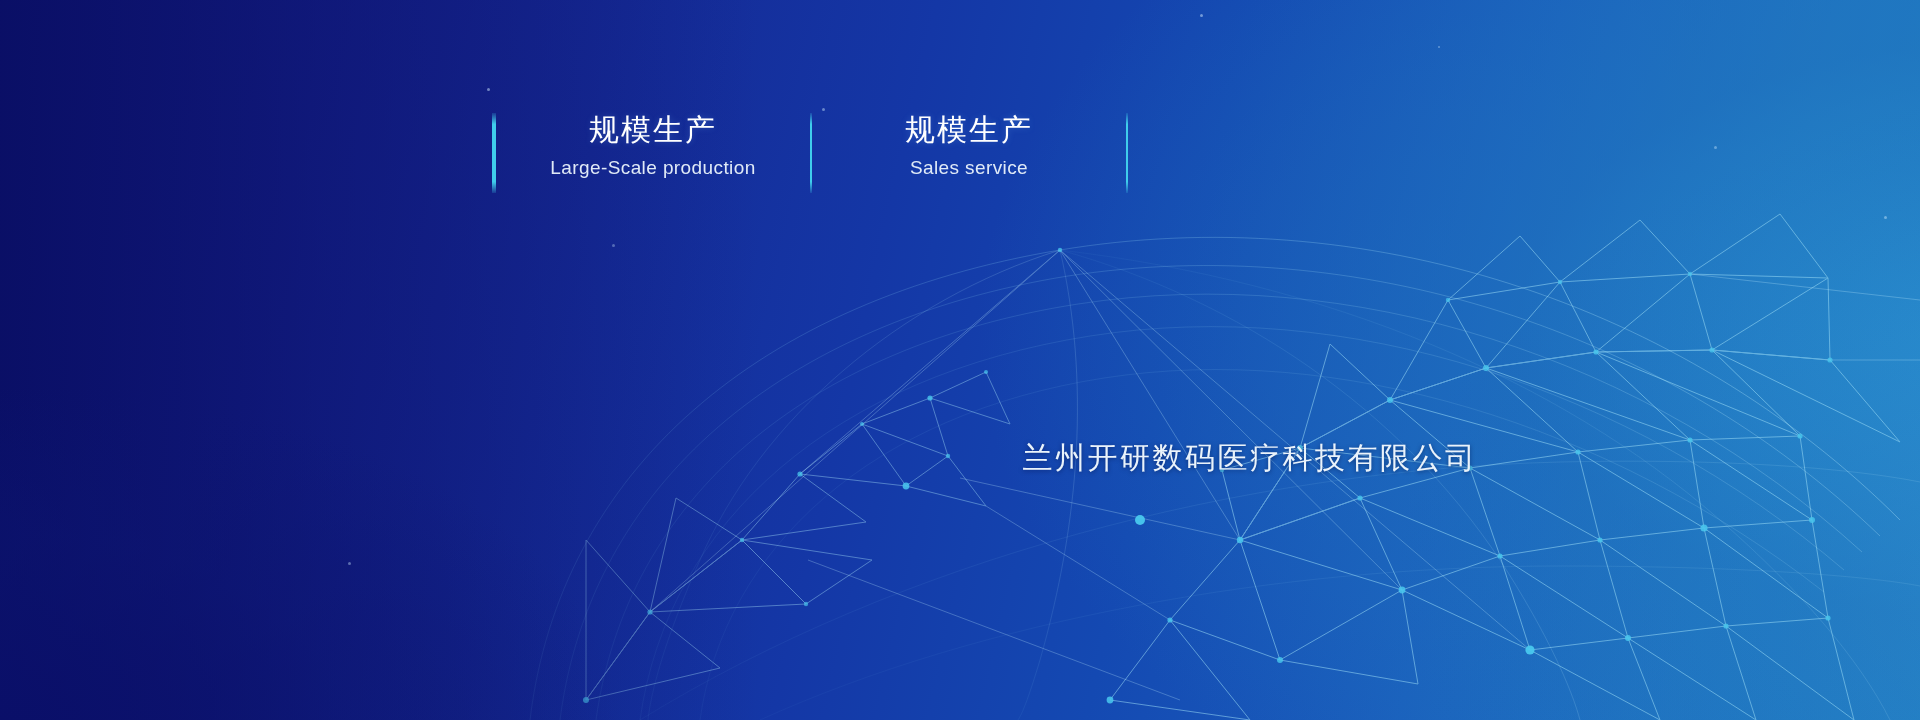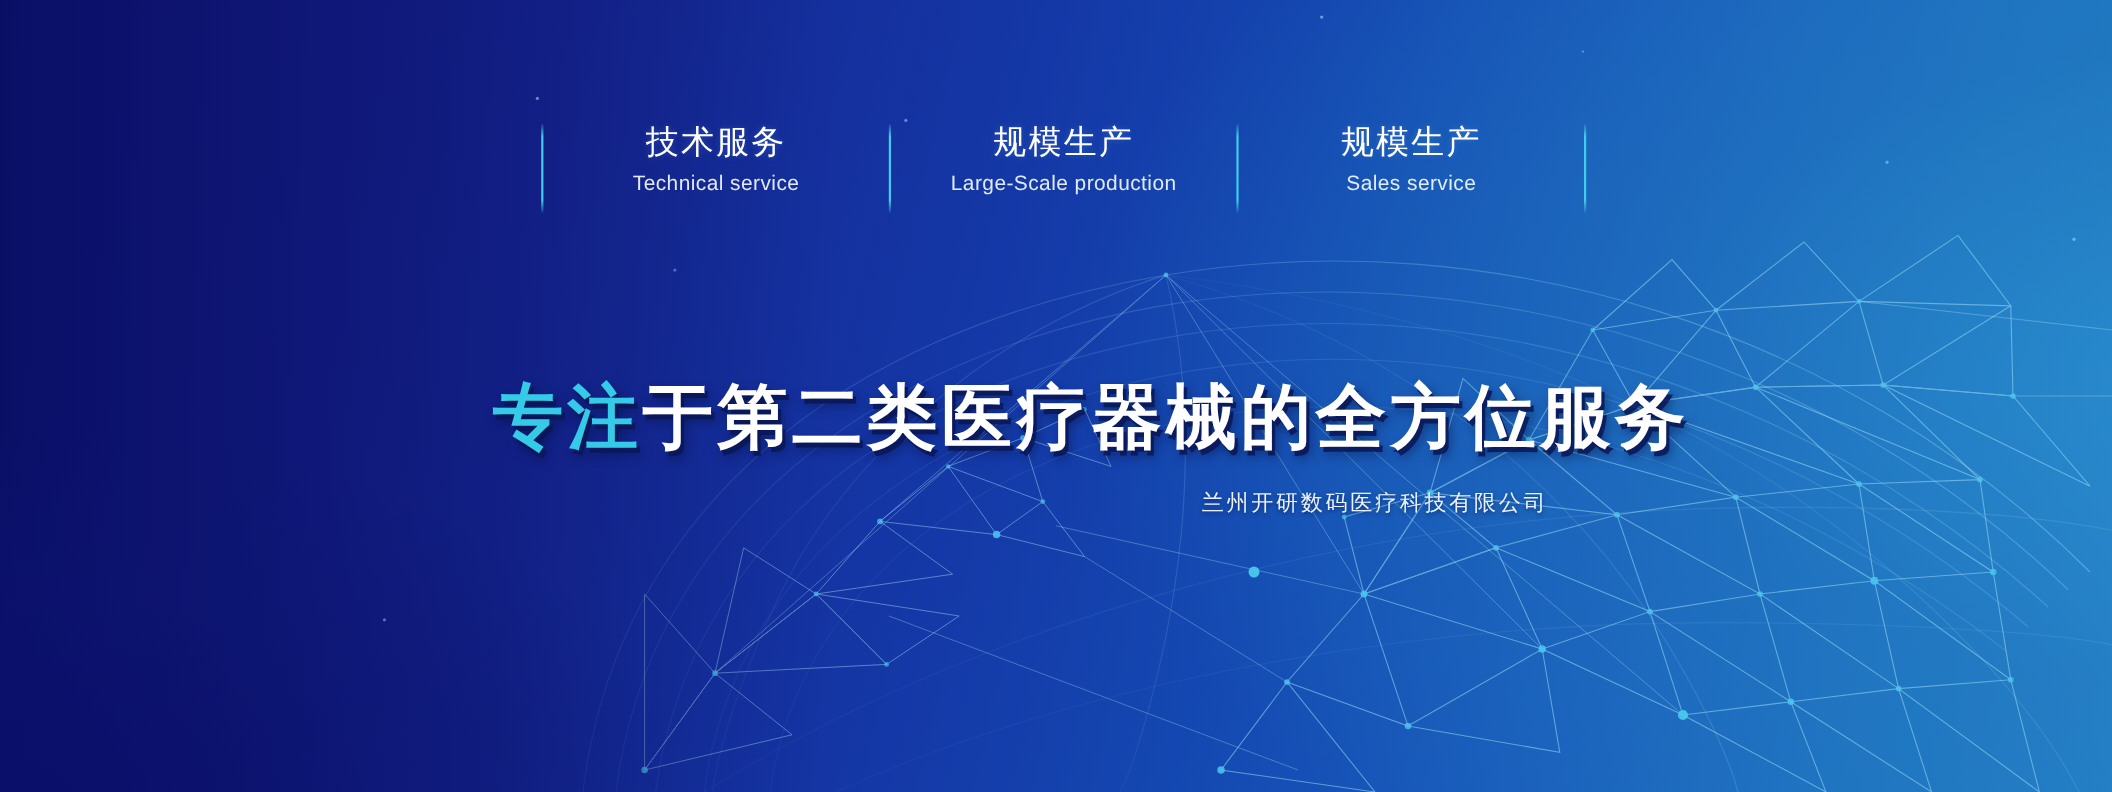--- a/index.html
+++ b/index.html
@@ -142,21 +142,21 @@
     left: 0;
     width: 1920px;
     text-align: center;
     white-space: nowrap;
   }
   .company-inner {
     display: inline-block;
     position: relative;
     left: 290px;
     color: #eaf3fb;
-    font-size: 20px;
+    font-size: 30px;
     line-height: 30px;
     letter-spacing: 2.5px;
     font-weight: 400;
     text-shadow: 0 1px 4px rgba(6,18,70,0.55);
   }
 
   
   .spark {
     position: absolute;
     border-radius: 50%;
@@ -318,43 +318,36 @@
   <div class="spark" style="left:1438px;top:46px;width:2px;height:2px;opacity:.4"></div>
   <div class="spark" style="left:1714px;top:146px;width:3px;height:3px;opacity:.4"></div>
   <div class="spark" style="left:1884px;top:216px;width:3px;height:3px;opacity:.45"></div>
   <div class="spark" style="left:612px;top:244px;width:3px;height:3px;opacity:.35"></div>
   <div class="spark" style="left:348px;top:562px;width:3px;height:3px;opacity:.4"></div>
 
   <div class="features">
 
     <div class="sep"></div>
 
-    <div class="feature">
-      <div class="feature-cn">技术服务</div>
-      <div class="feature-en">Technical service</div>
-    </div>
 
     <div class="sep"></div>
 
     <div class="feature">
       <div class="feature-cn">规模生产</div>
       <div class="feature-en">Large-Scale production</div>
     </div>
 
     <div class="sep"></div>
 
     <div class="feature">
       <div class="feature-cn">规模生产</div>
       <div class="feature-en">Sales service</div>
     </div>
 
     <div class="sep"></div>
   </div>
 
-  <div class="headline">
-    <span class="headline-inner"><span class="h-accent">专注</span><span class="h-main">于第二类医疗器械的全方位服务</span></span>
-  </div>
 
   <div class="company">
     <span class="company-inner">兰州开研数码医疗科技有限公司</span>
   </div>
 
 </div>
 
 </body></html>

